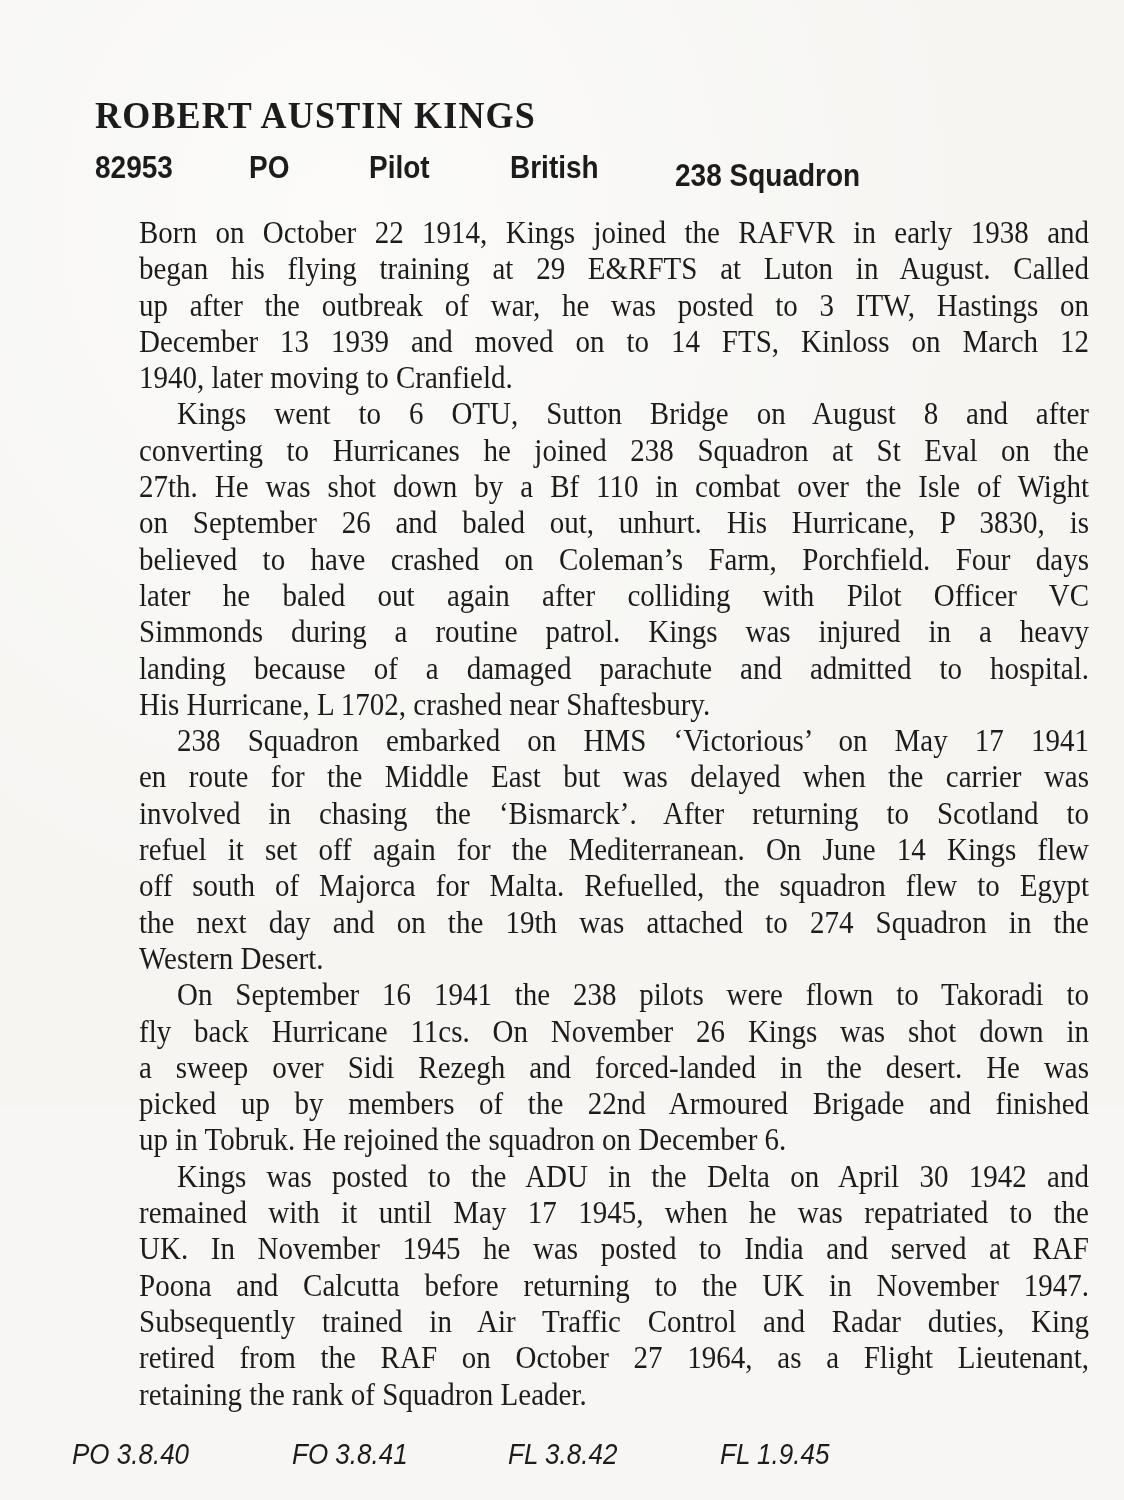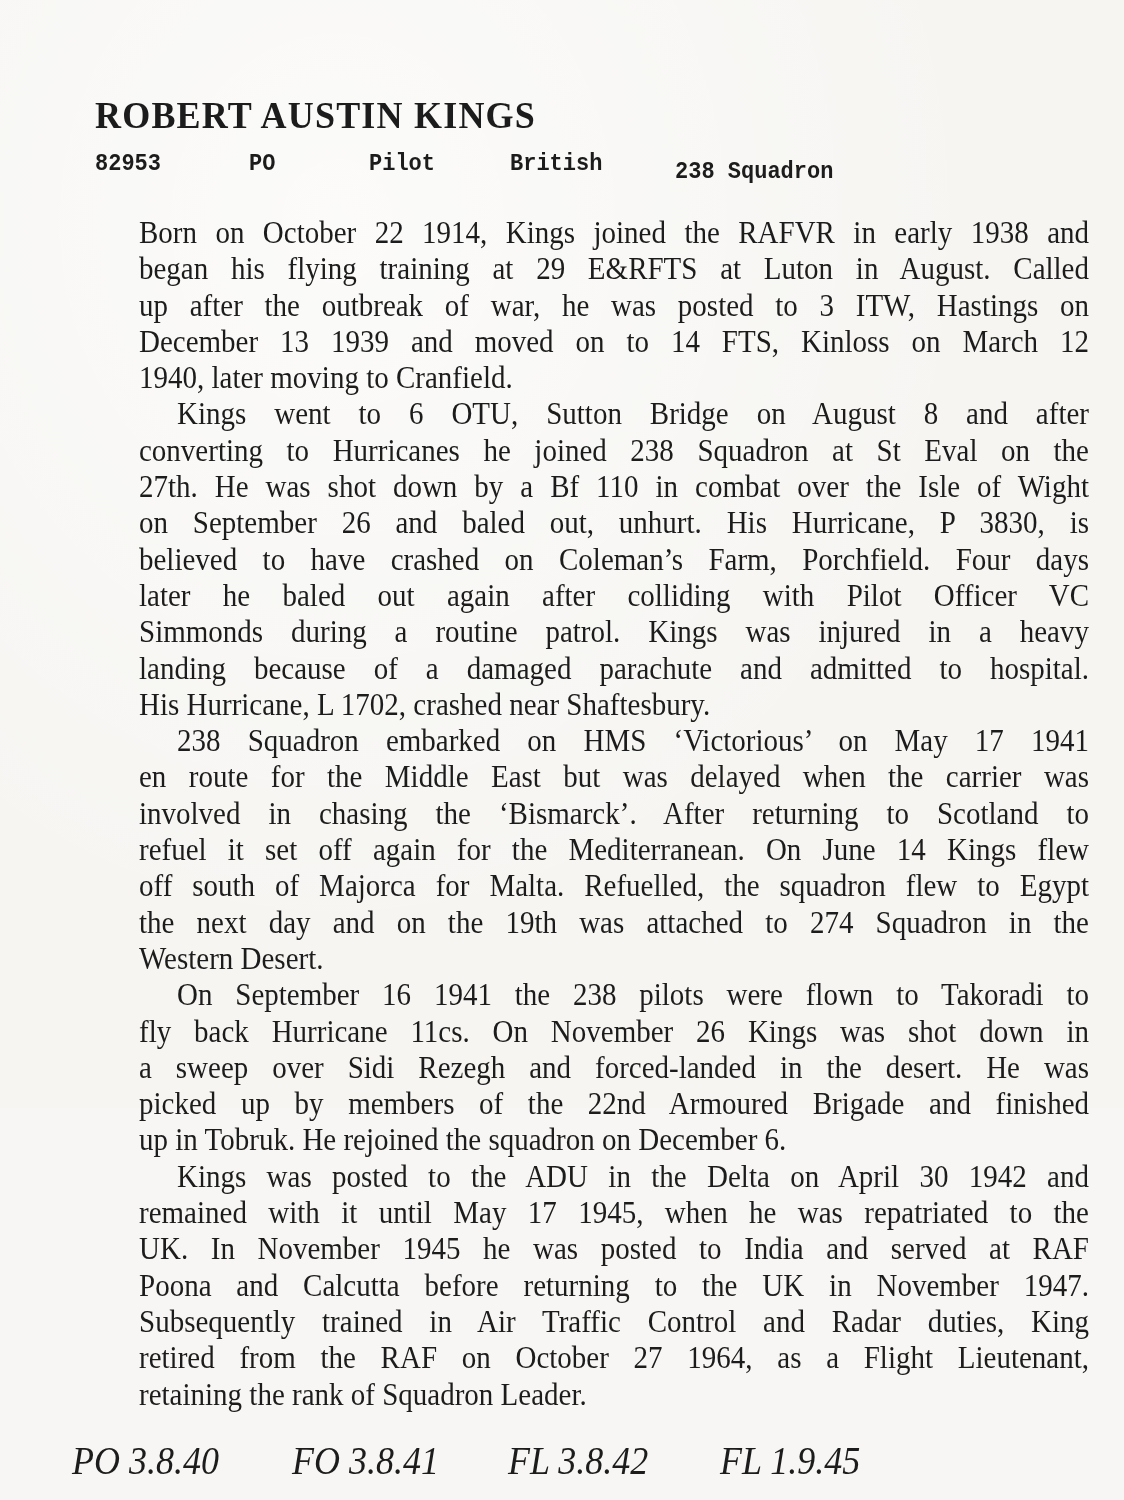--- a/index.html
+++ b/index.html
@@ -34,23 +34,23 @@
       transform-origin: left top;
       white-space: nowrap;
       margin: 0;
     }
     .meta {
       position: absolute;
       top: 150px;
       left: 0;
       width: 1124px;
       height: 40px;
-      font-family: Liberation Mono, monospace;
+      font-family: Liberation Sans, sans-serif;
       font-weight: bold;
-      font-size: 22px;
+      font-size: 28px;
     }
     .meta span {
       position: absolute;
       white-space: nowrap;
       transform: scaleY(1.12);
       transform-origin: left top;
     }
     .meta .service-number { left: 95px; }
     .meta .rank { left: 249px; }
     .meta .role { left: 369px; }
@@ -82,23 +82,23 @@
     .line.indent {
       padding-left: 38px;
     }
 
     .promotions {
       position: absolute;
       top: 1438px;
       left: 0;
       width: 1124px;
       height: 40px;
-      font-family: Liberation Serif, serif;
+      font-family: Liberation Sans, sans-serif;
       font-style: italic;
-      font-size: 36px;
+      font-size: 26px;
     }
     .promotions span {
       position: absolute;
       white-space: nowrap;
       transform: scaleY(1.1);
       transform-origin: left top;
     }
     .promotions .p1 { left: 72px; }
     .promotions .p2 { left: 292px; }
     .promotions .p3 { left: 508px; }

